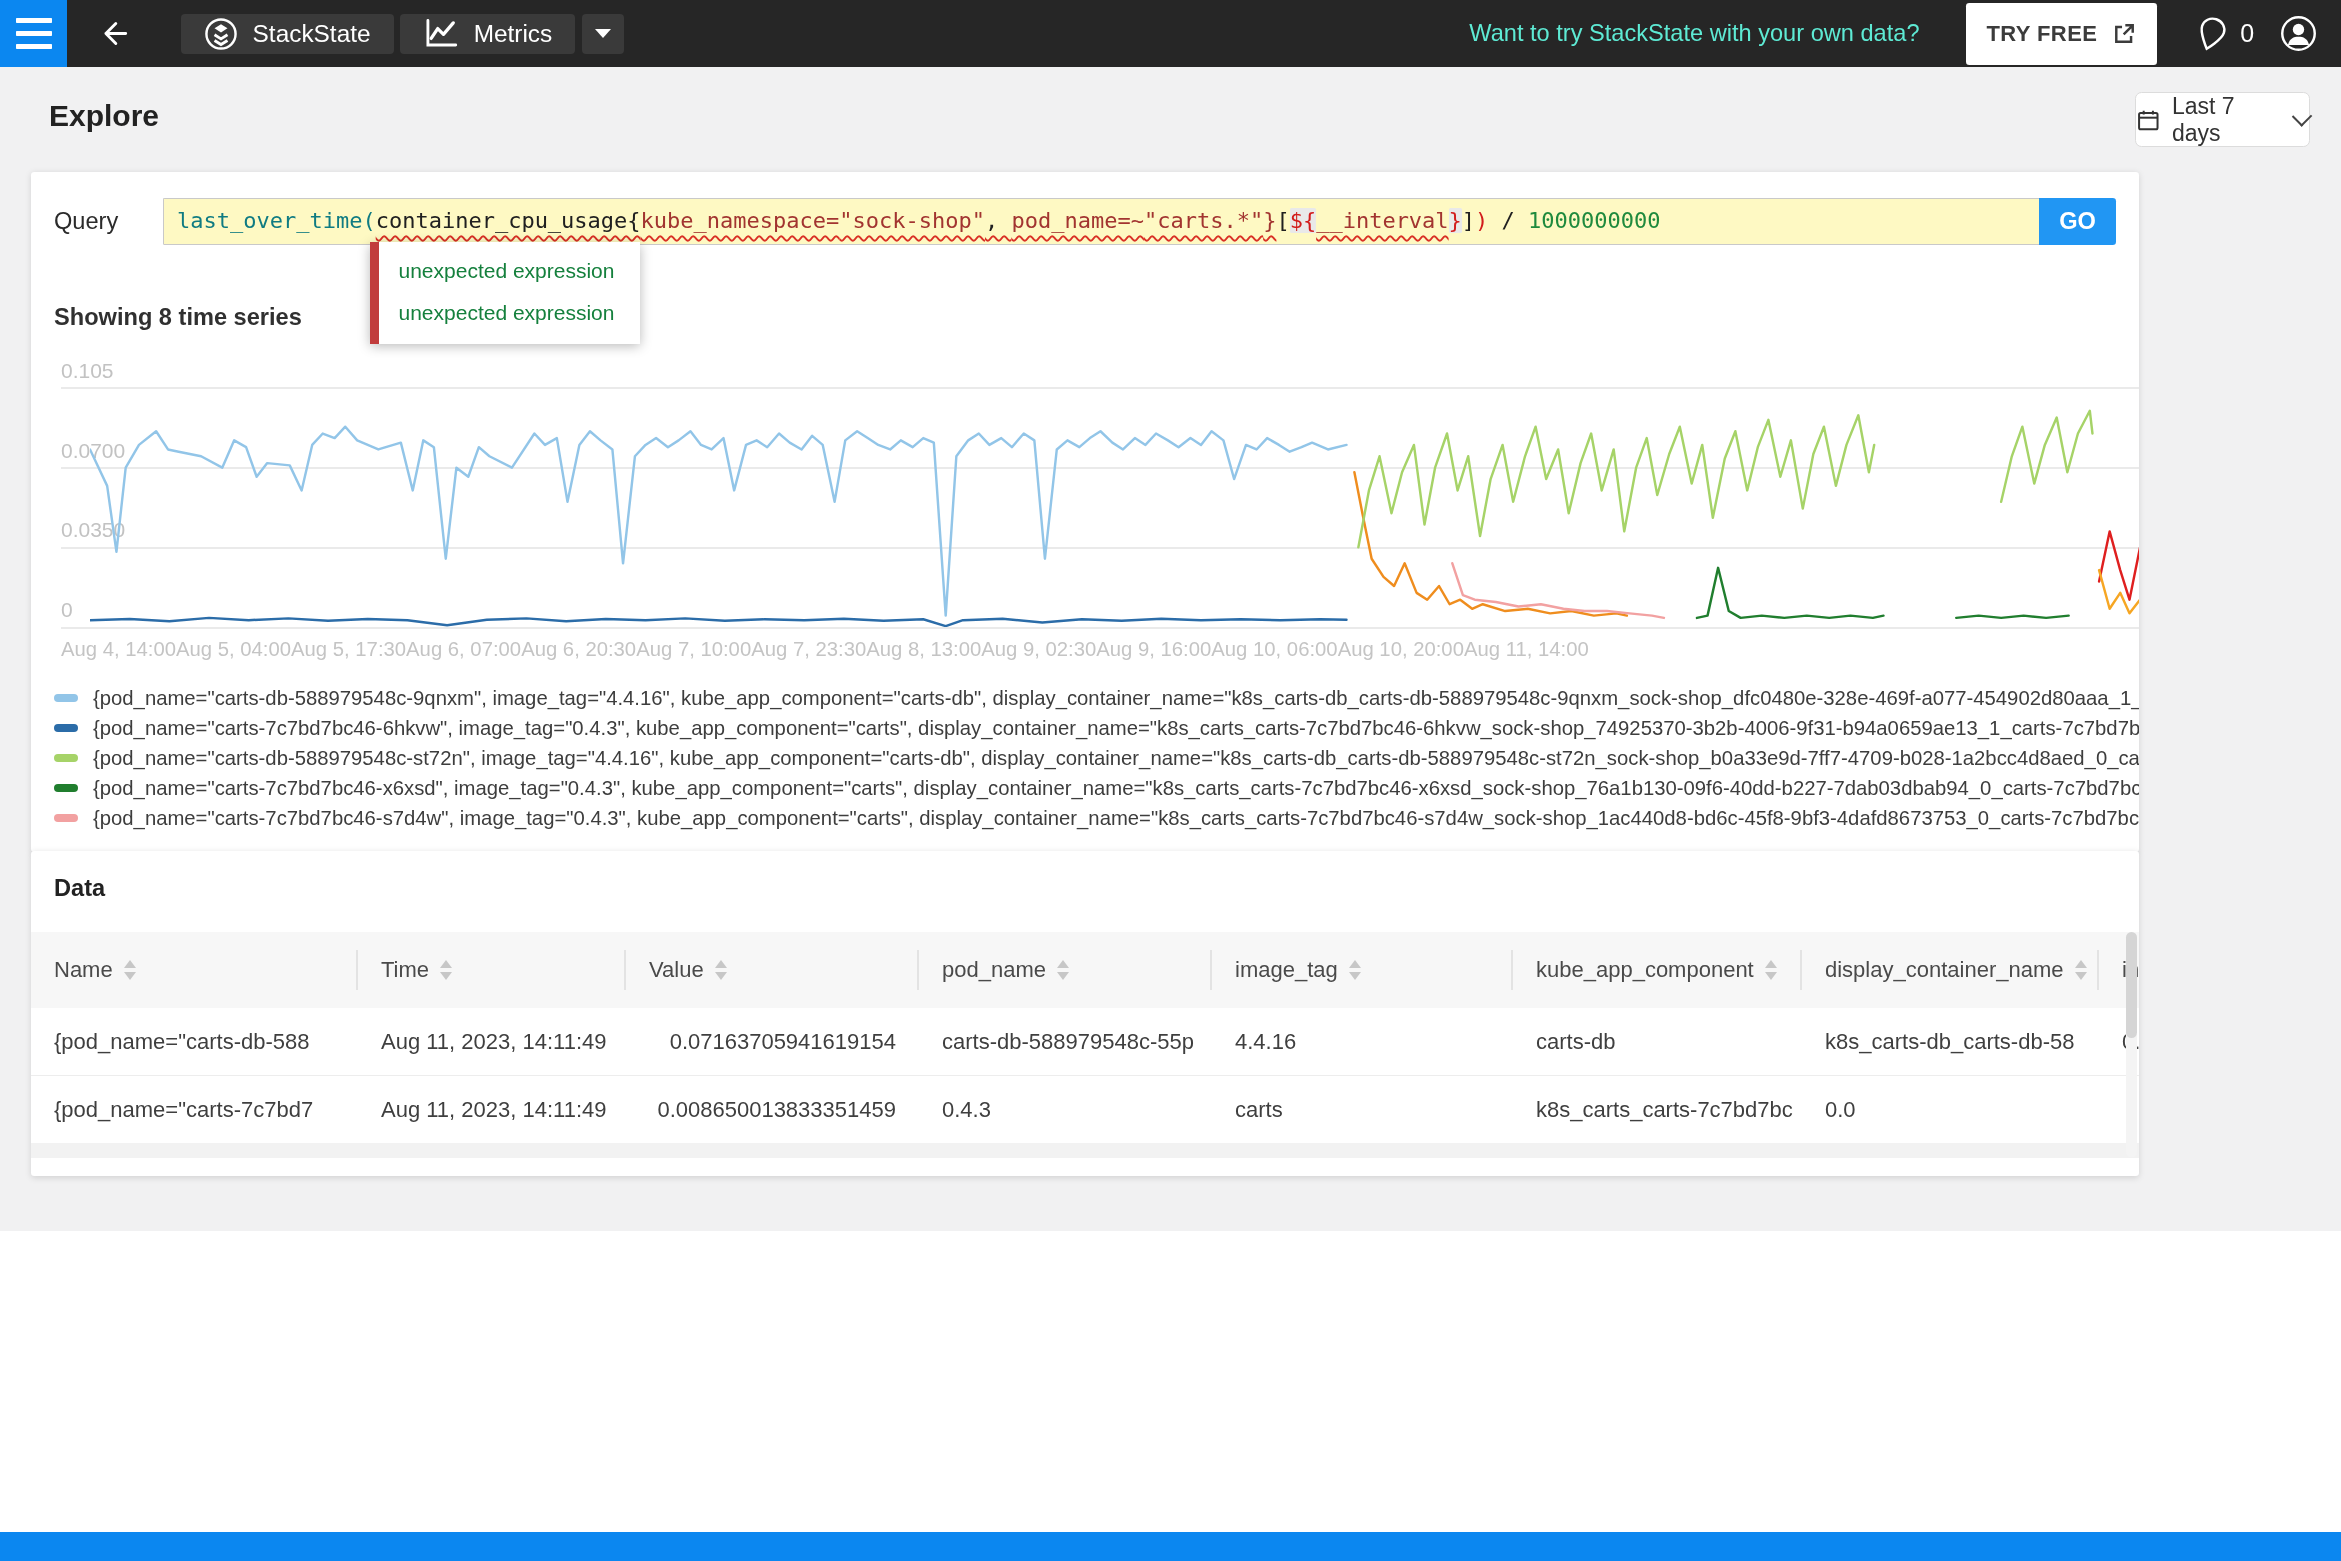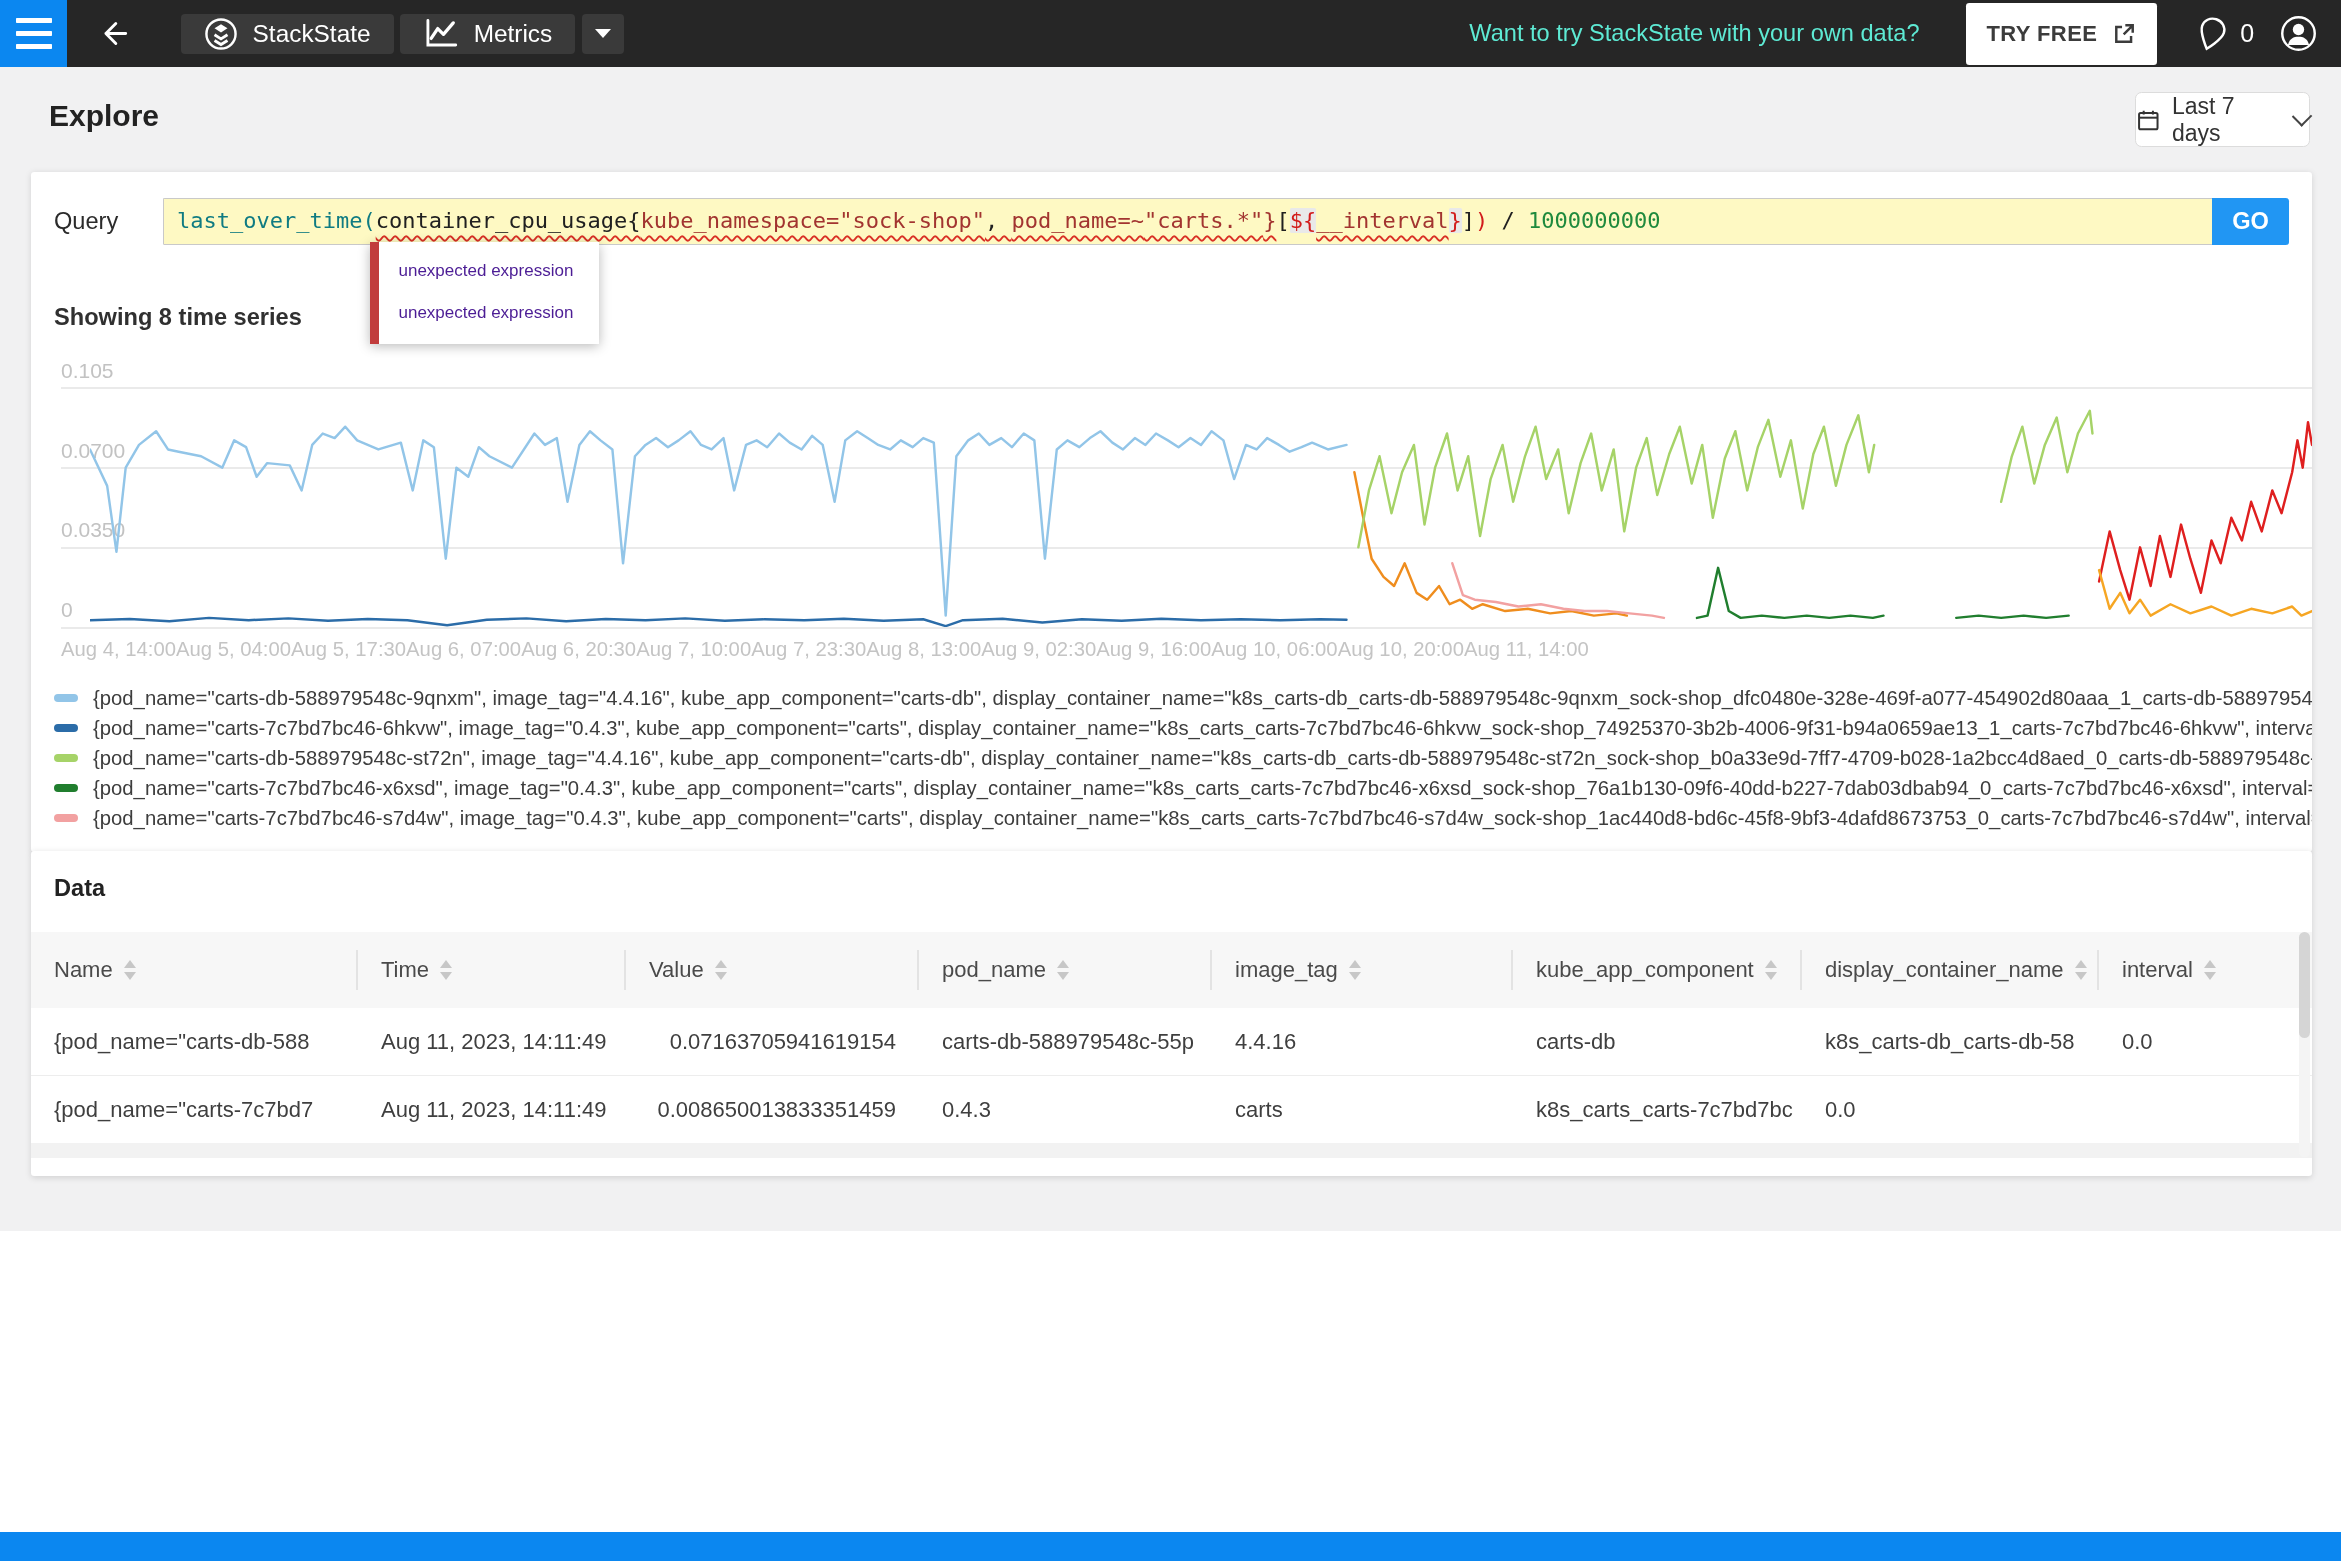--- a/index.html
+++ b/index.html
@@ -26,21 +26,21 @@
   .pincount{color:#fff;font-size:25px}
   .avatar{margin-right:24.4px;display:flex;align-items:center}
   
   .graybg{position:absolute;left:0;top:67px;width:2342px;height:1164px;background:#f1f1f2}
   .page-title{position:absolute;left:49px;top:99px;font-size:30px;font-weight:bold;color:#222}
   .timerange{position:absolute;left:2135px;top:92px;width:175px;height:55px;background:#fff;
              border:1.6px solid #dcdcdc;border-radius:6.5px;display:flex;align-items:center;
              justify-content:center;gap:11.4px;font-size:23px;color:#333;box-sizing:border-box}
   .chevron{width:13px;height:13px;border-right:2.4px solid #444;border-bottom:2.4px solid #444;
            transform:rotate(45deg);margin-top:-6.5px}
-  .card{position:absolute;left:31px;width:2281px;background:#fff;border-radius:3.3px;
+  .card{position:absolute;left:31px;width:2108px;background:#fff;border-radius:3.3px;
         box-shadow:0 1.6px 6.5px rgba(0,0,0,.13);overflow:hidden}
   #card-query{top:172px;height:680px}
   #card-data{top:851px;height:325px}
   
   .query-row{position:absolute;top:26px;left:23px;right:23px;height:47px;display:flex}
   .query-label{width:109px;line-height:47px;font-size:23.6px;color:#2b2b2b}
   .qinput{flex:1;border:1.6px solid #c9c9c9;border-right:none;border-radius:1.6px 0 0 1.6px;
           background:#fef9c3;padding:0 13px;font-family:"DejaVu Sans Mono","Liberation Mono",monospace;
           font-size:22px;line-height:44px;white-space:nowrap;overflow:hidden;box-sizing:border-box}
   .gobtn{width:77px;background:#2196f3;color:#fff;font-size:23.6px;font-weight:bold;
@@ -48,21 +48,21 @@
   .tok-fn{color:#0f7b82}
   .tok-plain{color:#202020}
   .tok-label{color:#a23430}
   .tok-num{color:#1f8a3d}
   .tok-err{color:#d21c1c}
   .tok-var{color:#d21c1c;background:#e9e9e9;border-radius:1.6px}
   .sq{text-decoration:underline;text-decoration-style:wavy;text-decoration-color:#d93025;
       text-decoration-thickness:1.6px;text-underline-offset:6.5px;text-decoration-skip-ink:none}
   .tooltip{position:absolute;left:339px;top:70px;background:#fff;border-left:9px solid #c13c3c;
            box-shadow:0 3.3px 11.4px rgba(0,0,0,.28);padding:8.1px 26px 9.8px 19.5px;z-index:10}
-  .err-row{font-size:17px;color:#4c1d95;line-height:42px;white-space:nowrap}
+  .err-row{font-size:21px;color:#15803d;line-height:42px;white-space:nowrap}
   .series-summary{position:absolute;left:23px;top:132px;font-size:23.6px;font-weight:bold;color:#303030}
   
   .gridline{position:absolute;left:30px;right:0;height:1.6px;background:#eaeaea}
   .ytick{position:absolute;left:30px;font-size:21px;color:#c2c2c2}
   #plot-svg{position:absolute;left:59px;top:216px}
   #xticks{position:absolute;left:30px;right:9.8px;top:466px;display:flex;justify-content:flex-start}
   #xticks span{font-size:20.3px;color:#c4c4c4;white-space:nowrap}
   #legend{position:absolute;left:23px;right:0;top:511px}
   .lgd-row{display:flex;align-items:center;height:30px;overflow:hidden;white-space:nowrap}
   .lgd-swatch{flex:0 0 24.4px;height:7.3px;border-radius:4.1px;margin-right:14.6px}

